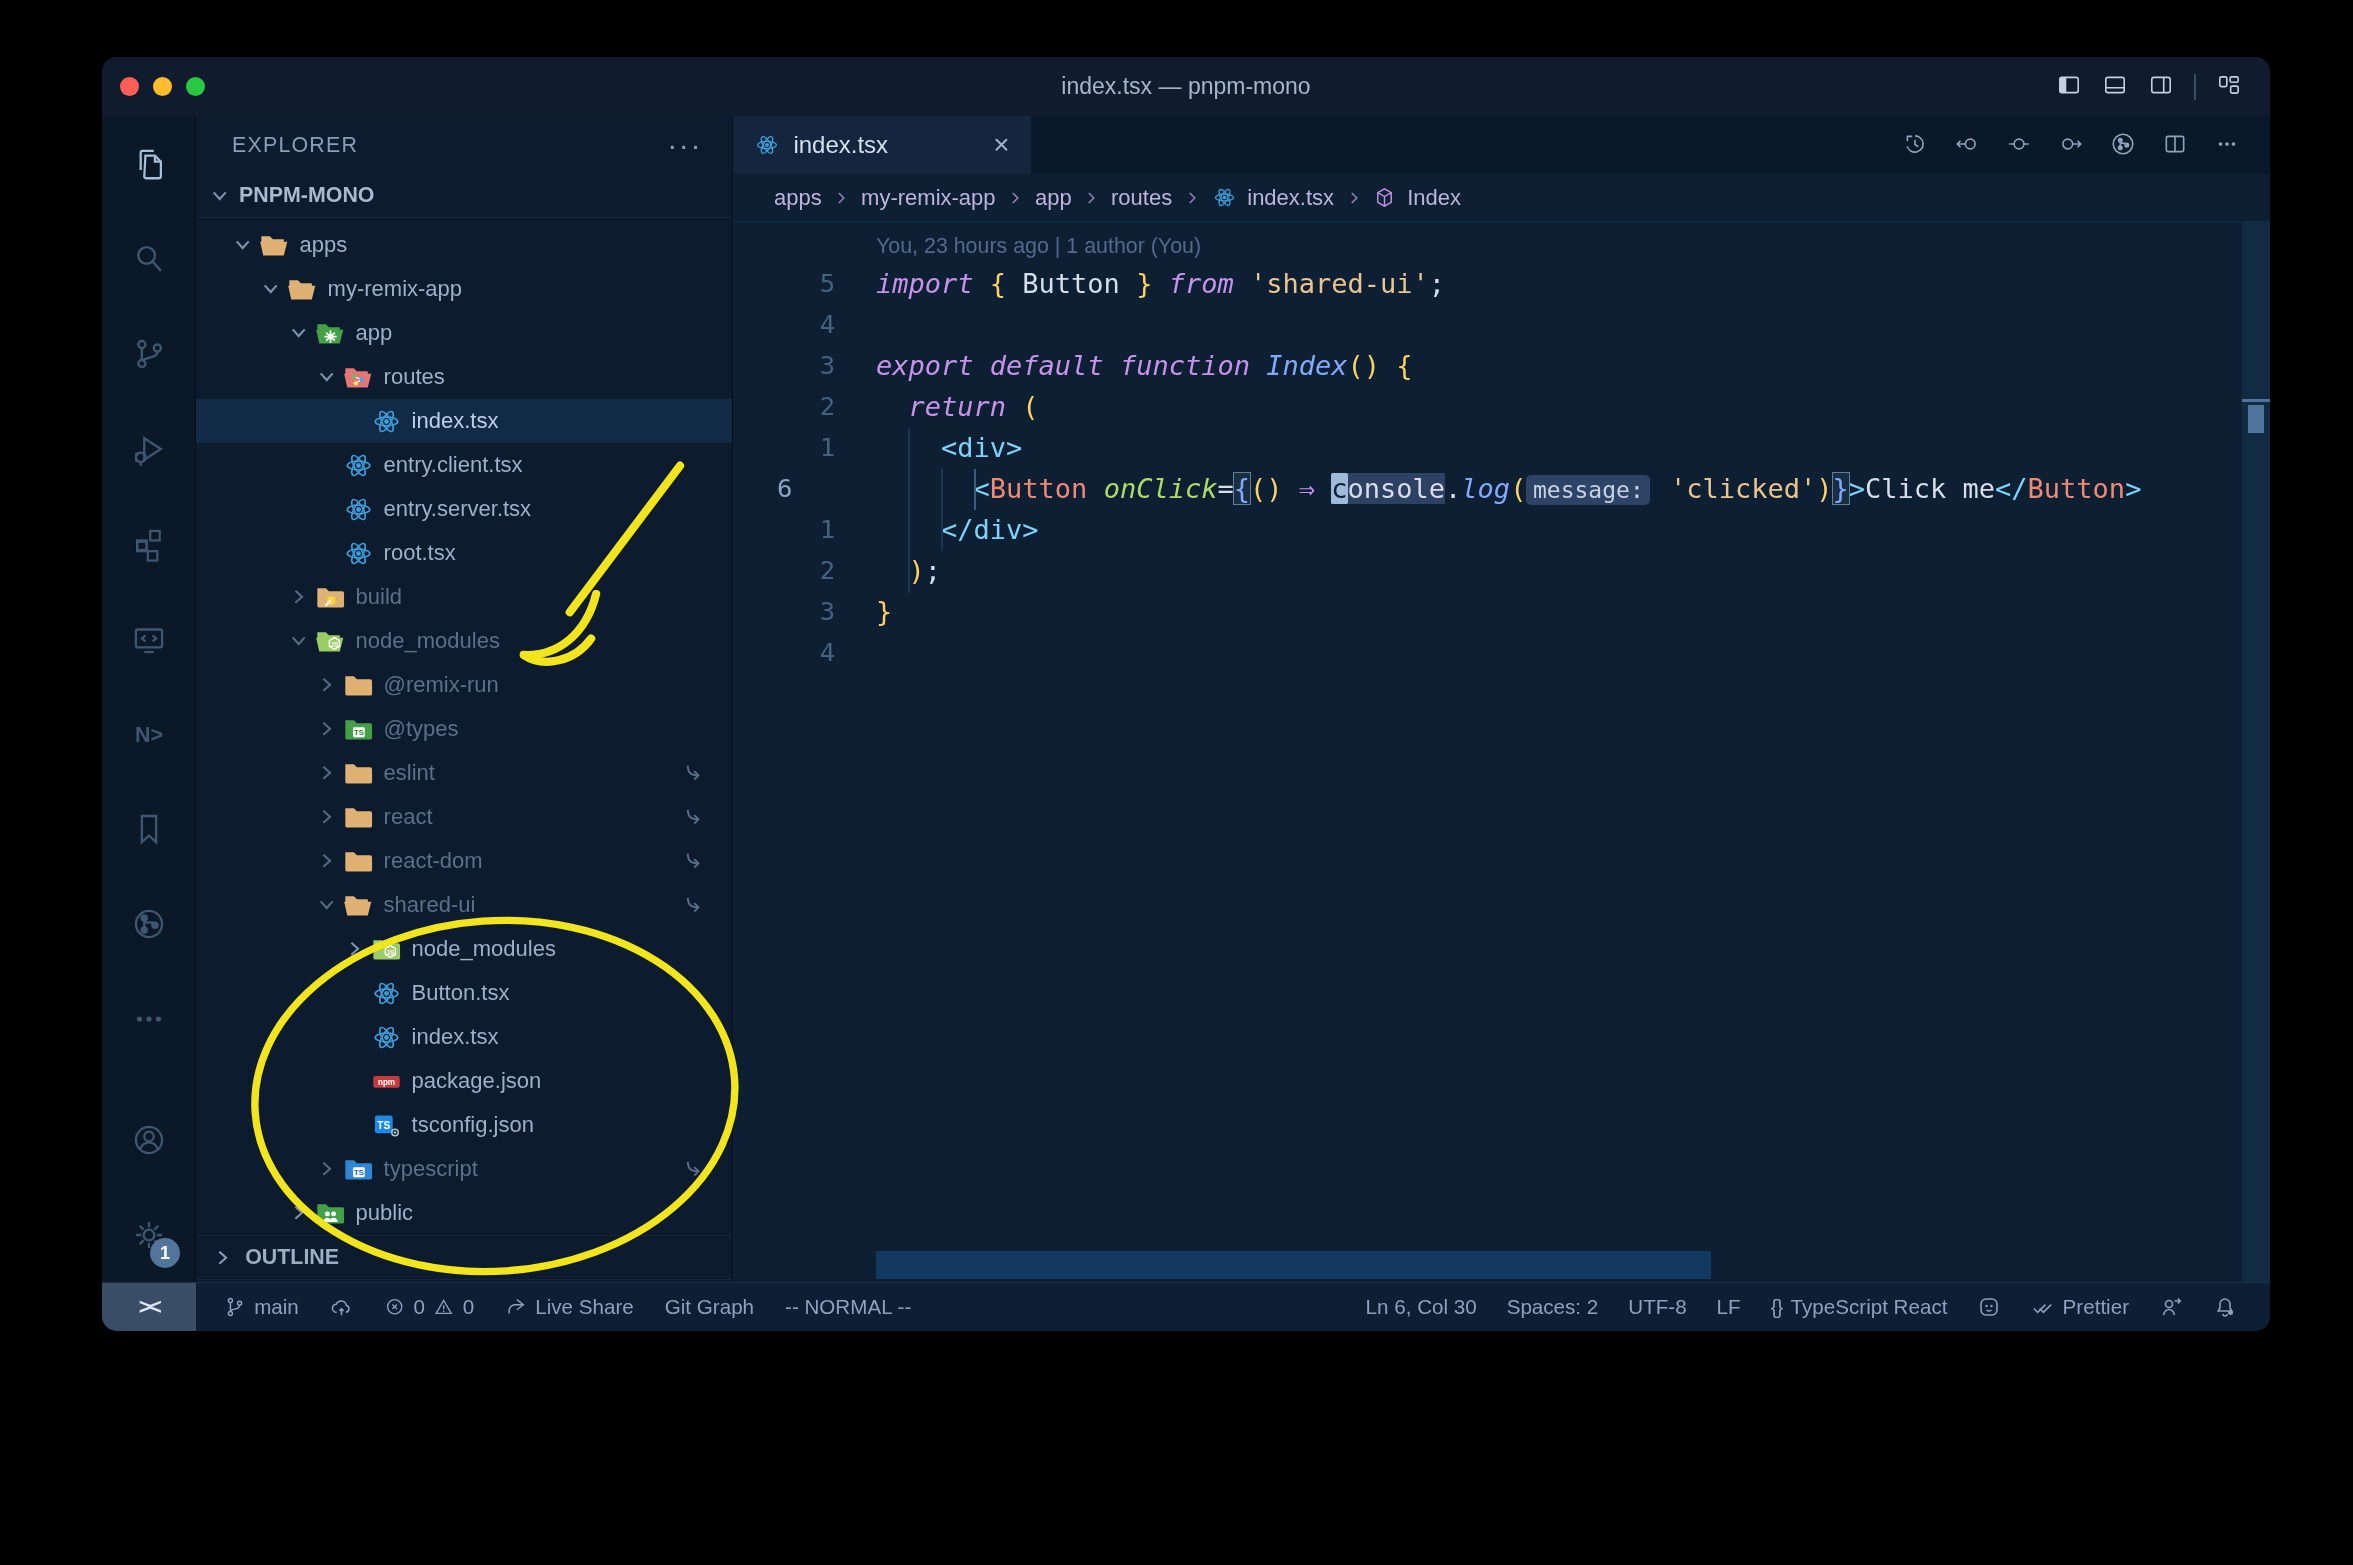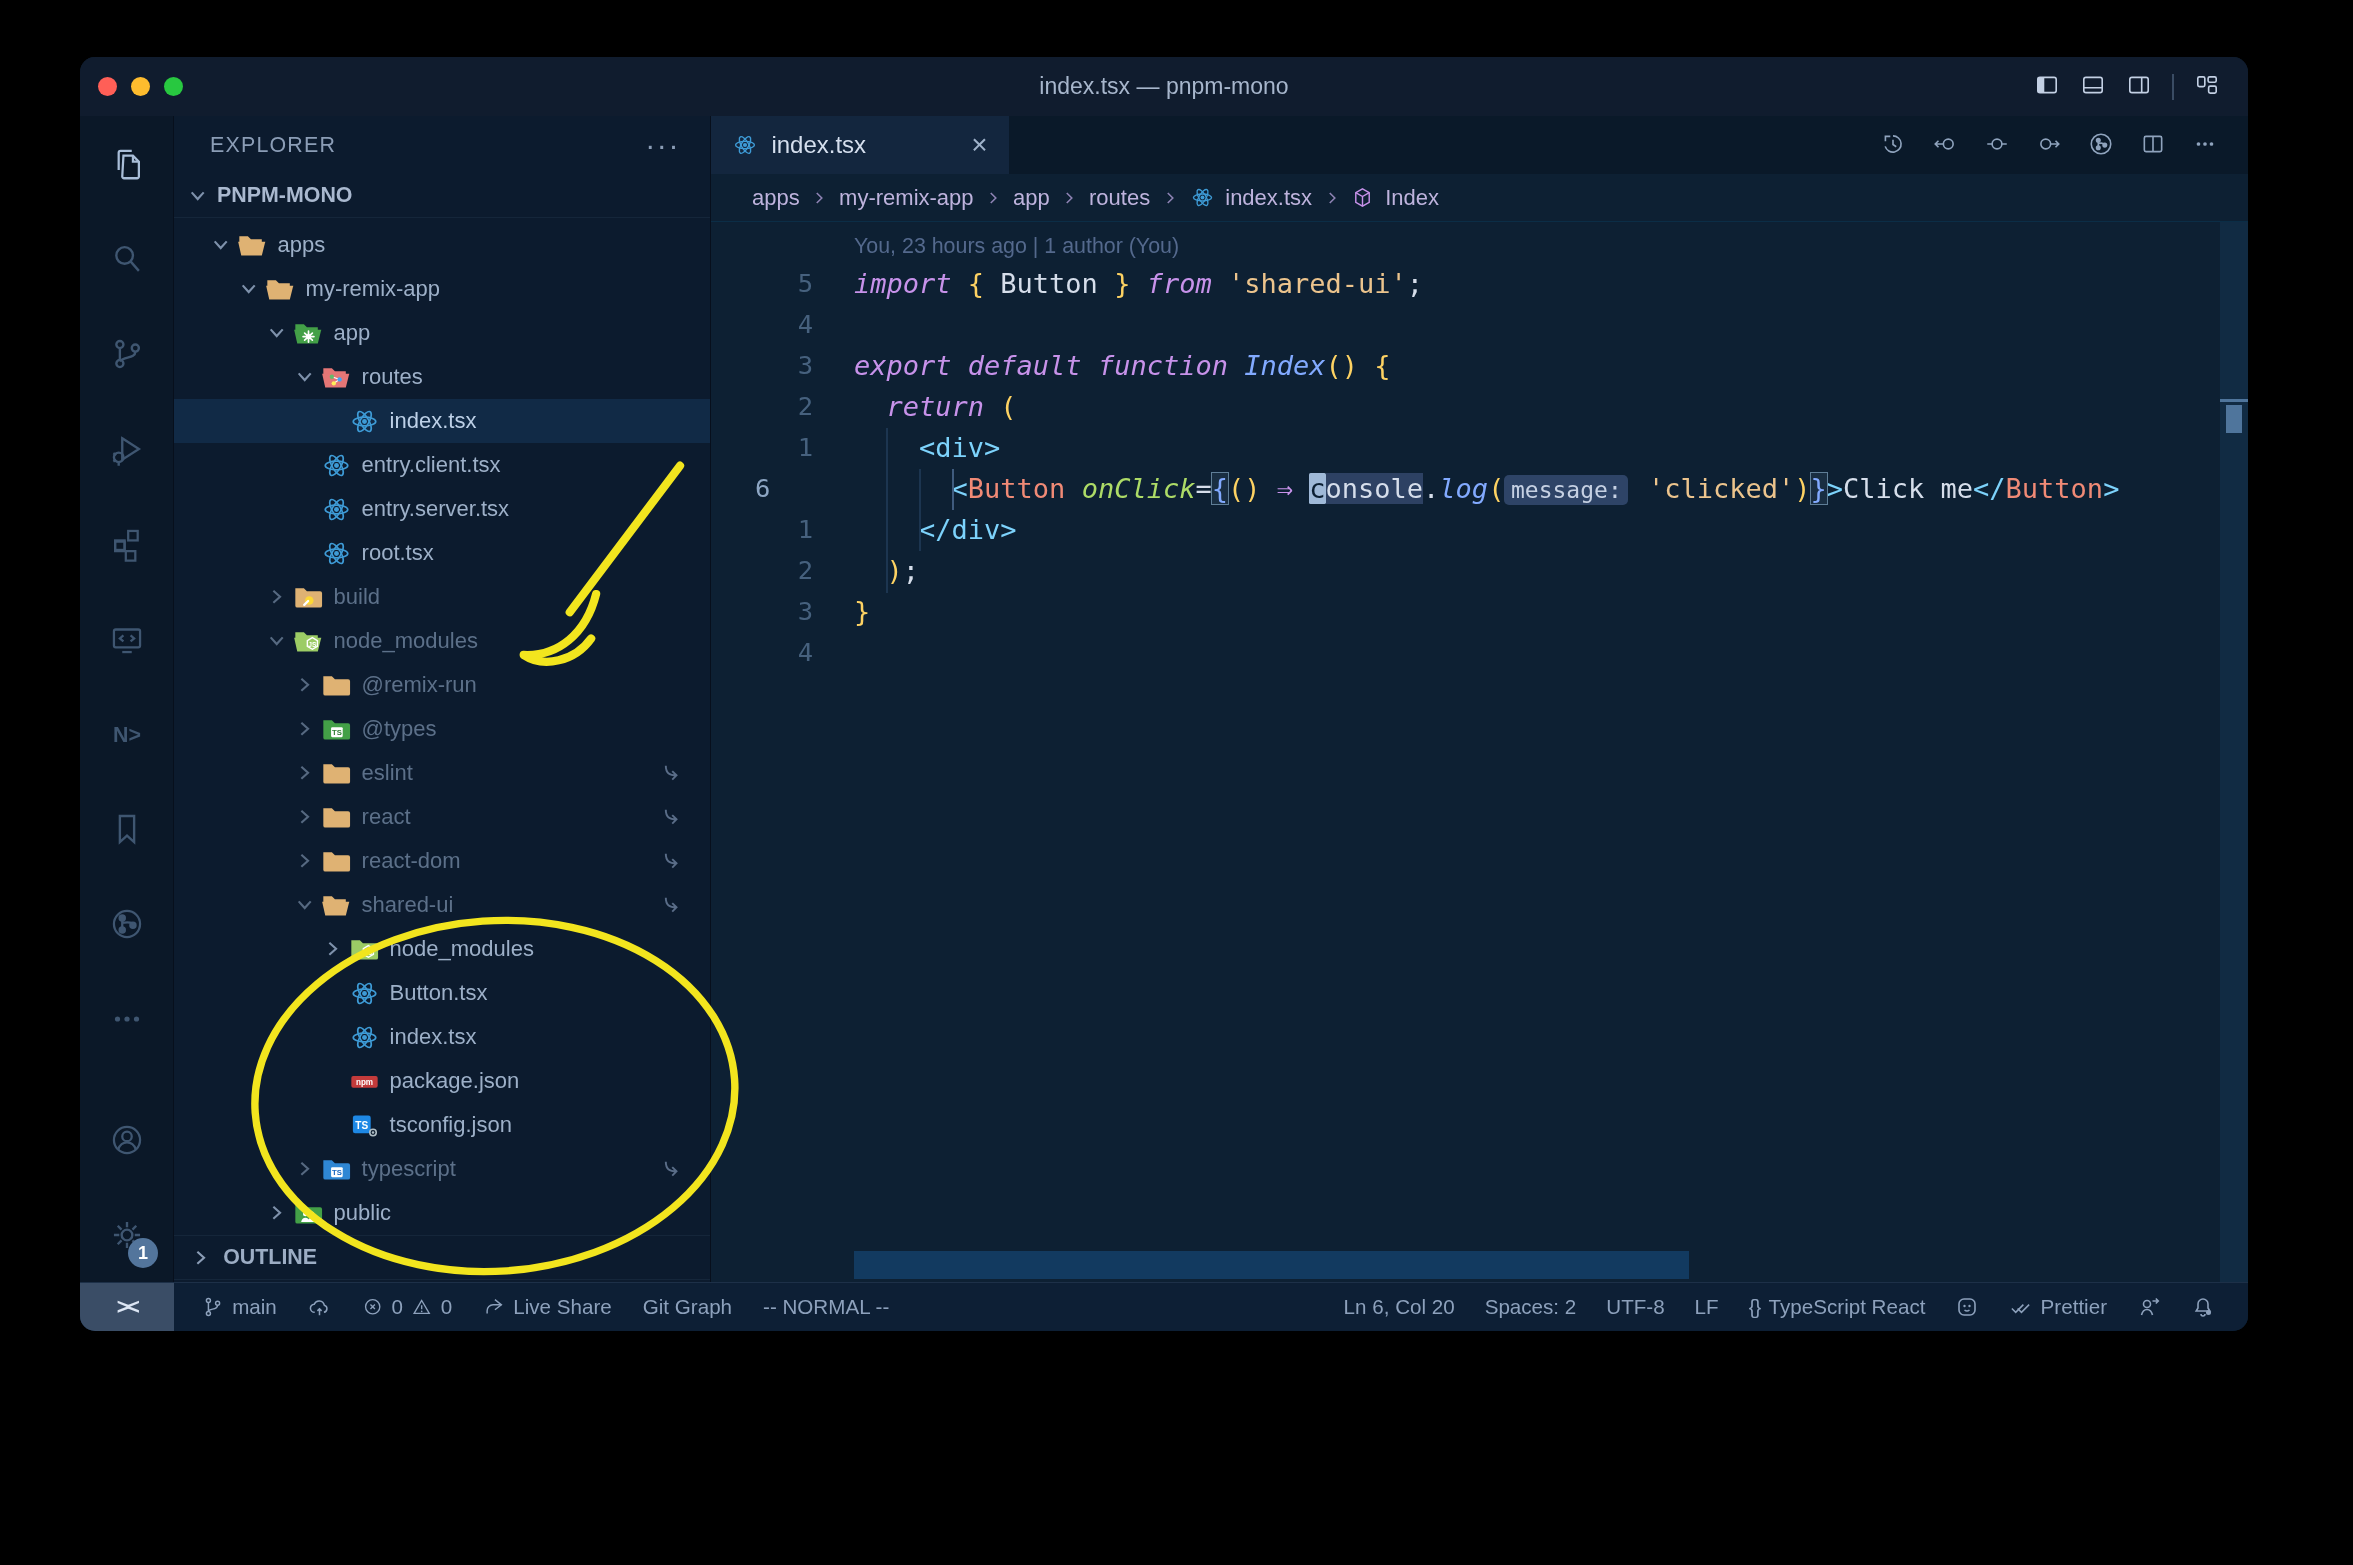--- a/index.html
+++ b/index.html
@@ -1,18 +1,18 @@
 <!DOCTYPE html>
 <html style="font-size:13px"><head>
 <meta charset="utf-8">
 <style>
   * { margin:0; padding:0; box-sizing:border-box; }
   html,body { width:2354px; height:1565px; background:#000; font-family:"Liberation Sans",sans-serif; position:relative; overflow:hidden; }
 
-  .window { position:absolute; left:80px; top:57px; width:2168px; height:1274px; background:#0d2033;
+  .window { position:absolute; left:102px; top:57px; width:2168px; height:1274px; background:#0d2033;
             border-radius:15px; overflow:hidden; display:flex; flex-direction:column;
             box-shadow:0 33px 91px rgba(0,0,0,.65); }
 
   
   .titlebar { height:59px; flex:none; background:#101c2e; position:relative; display:flex; align-items:center; justify-content:center; }
   .traffic { position:absolute; left:18px; top:0; height:100%; display:flex; align-items:center; gap:14px; }
   .tl { width:19px; height:19px; border-radius:50%; }
   .title { color:#a7b6cc; font-size:23px; }
   .tb-icons { position:absolute; right:28px; top:0; height:100%; display:flex; align-items:center; gap:20px; color:#c3d0e4; }
   .tb-sep { width:1.6px; height:26px; background:#3a4c64; }
@@ -814,21 +814,21 @@
         <span>Live Share</span>
       </span>
       <span class="sb-item">
           <span>Git Graph</span>
         </span>
       <span class="sb-item">
           <span>-- NORMAL --</span>
         </span>
     </div>
     <div class="sb-right">
-      <span class="sb-item">Ln 6, Col 20</span>
+      <span class="sb-item">Ln 6, Col 30</span>
       <span class="sb-item">Spaces: 2</span>
       <span class="sb-item">UTF-8</span>
       <span class="sb-item">LF</span>
       <span class="sb-item">
         <span class="curly">{}</span>
         <span>TypeScript React</span>
       </span>
       <span class="sb-item">
         <svg width="24" height="24" viewBox="0 0 24 24" fill="none" stroke="currentColor" stroke-width="1.6">
             <rect x="4" y="4" width="16" height="16" rx="5"></rect>

